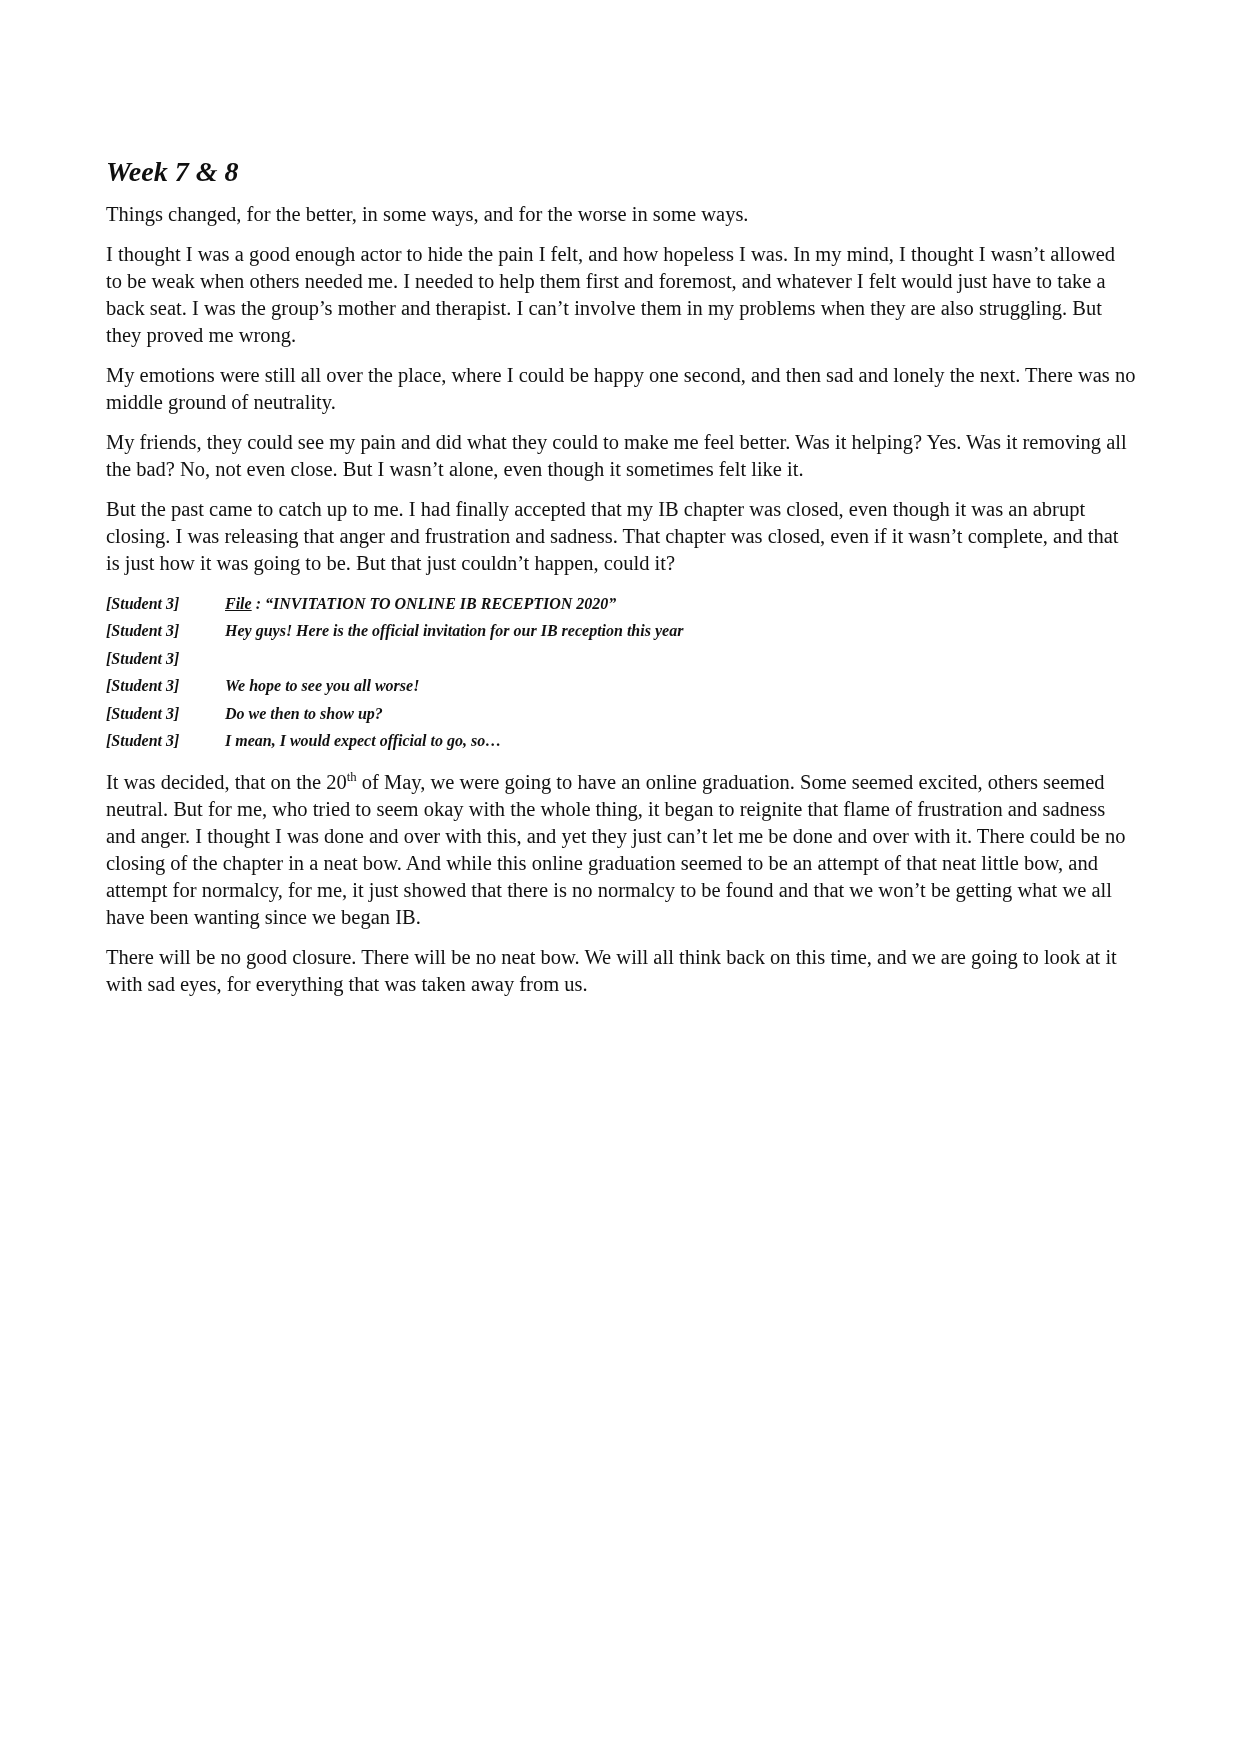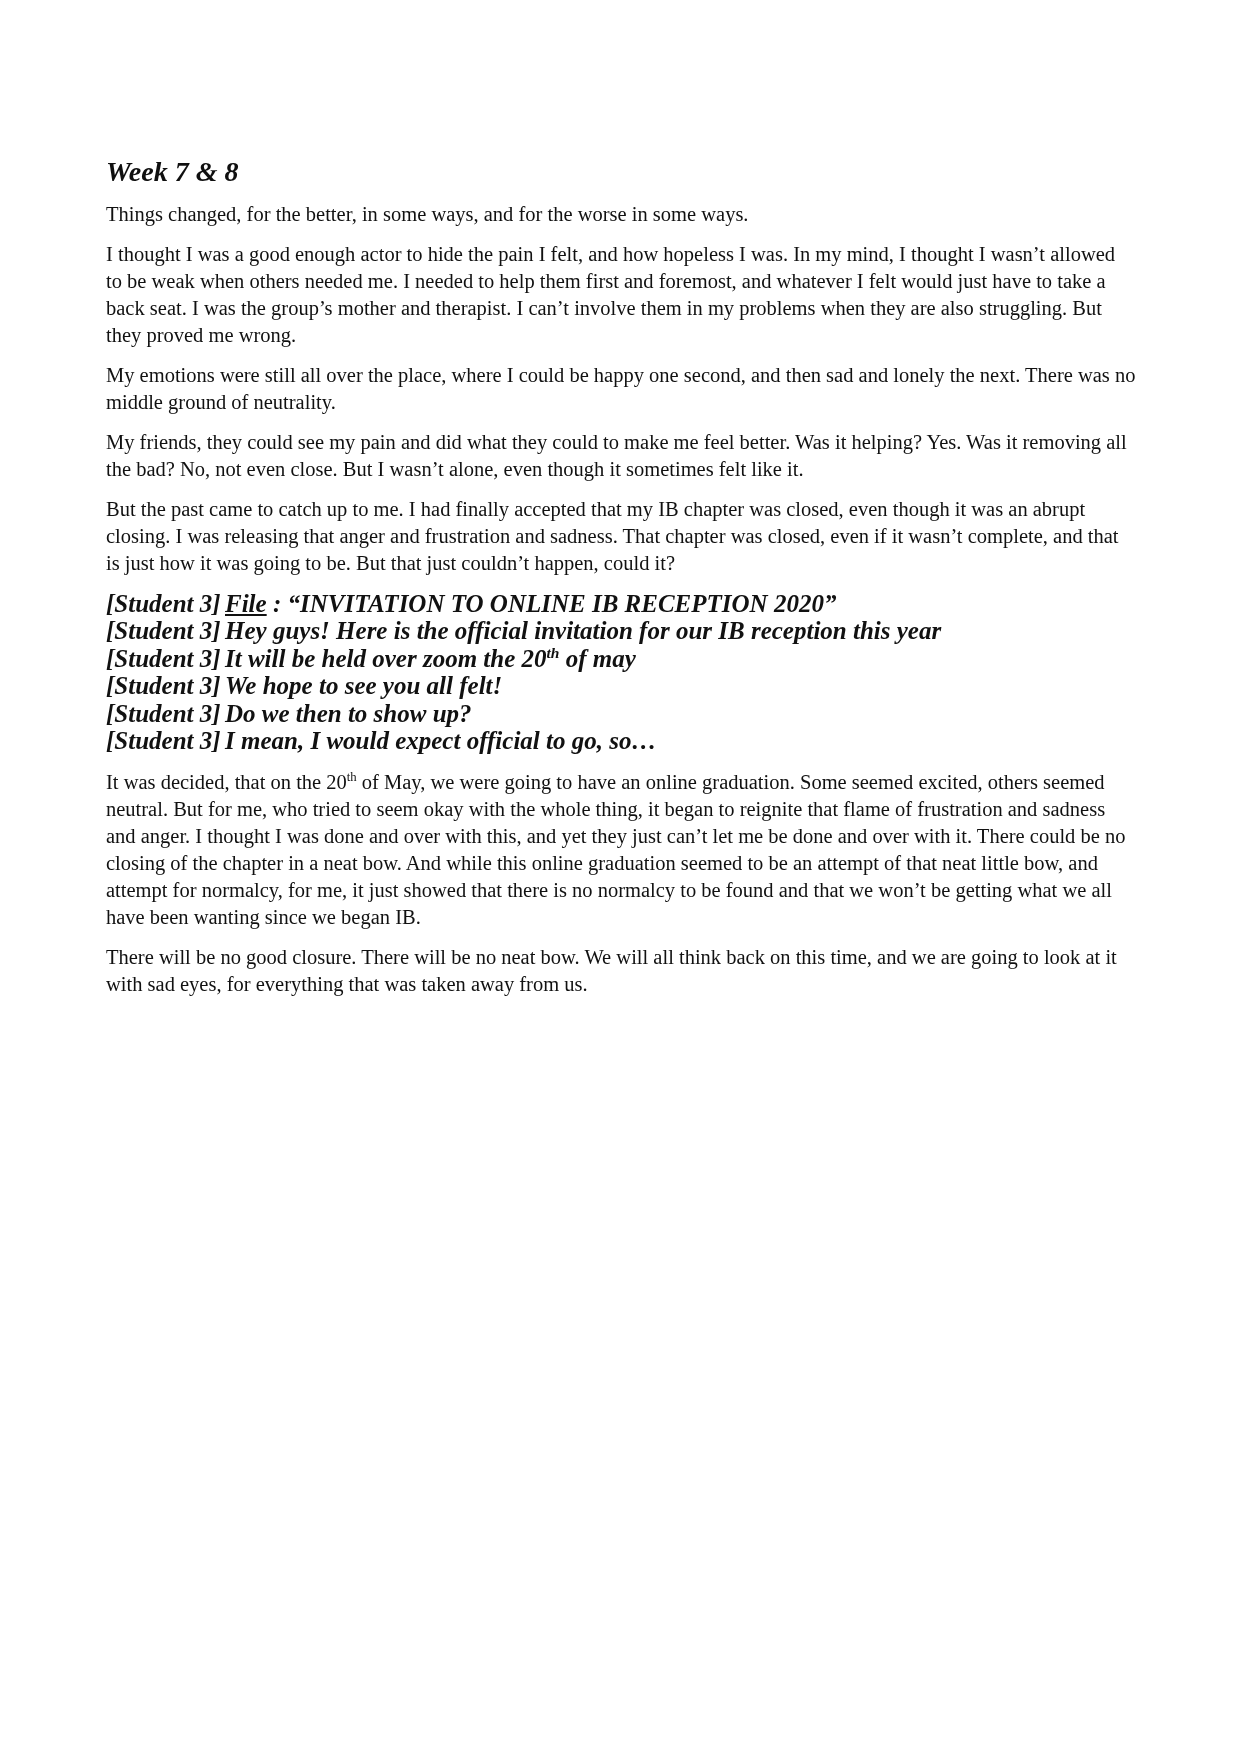--- a/index.html
+++ b/index.html
@@ -31,21 +31,21 @@
     line-height: 27px;
     margin: 12px 0 13px 0;
     text-align: left;
   }
   .chat-block {
     margin: 2px 0 14px 0;
   }
   .chat-row {
     display: flex;
     font-style: italic;
-    font-size: 25px;
+    font-size: 16px;
     line-height: 27.5px;
   }
   .chat-speaker {
     font-weight: bold;
     flex: 0 0 119px;
     width: 119px;
   }
   .chat-msg {
     flex: 1 1 auto;
     font-weight: bold;
@@ -83,26 +83,25 @@
       <span class="chat-msg"><span class="u">File</span><span> : “INVITATION TO ONLINE IB RECEPTION 2020”</span></span>
     </div>
 
     <div class="chat-row">
       <span class="chat-speaker">[Student 3]</span>
       <span class="chat-msg">Hey guys! Here is the official invitation for our IB reception this year</span>
     </div>
 
     <div class="chat-row">
       <span class="chat-speaker">[Student 3]</span>
-      <span class="chat-msg"><span>It will be held over zoom the 20</span><sup class="sp">th</sup><span> of may</span></span>
     </div>
 
     <div class="chat-row">
       <span class="chat-speaker">[Student 3]</span>
-      <span class="chat-msg">We hope to see you all felt!</span>
+      <span class="chat-msg">We hope to see you all worse!</span>
     </div>
 
     <div class="chat-row">
       <span class="chat-speaker">[Student 3]</span>
       <span class="chat-msg">Do we then to show up?</span>
     </div>
 
     <div class="chat-row">
       <span class="chat-speaker">[Student 3]</span>
       <span class="chat-msg">I mean, I would expect official to go, so…</span>

